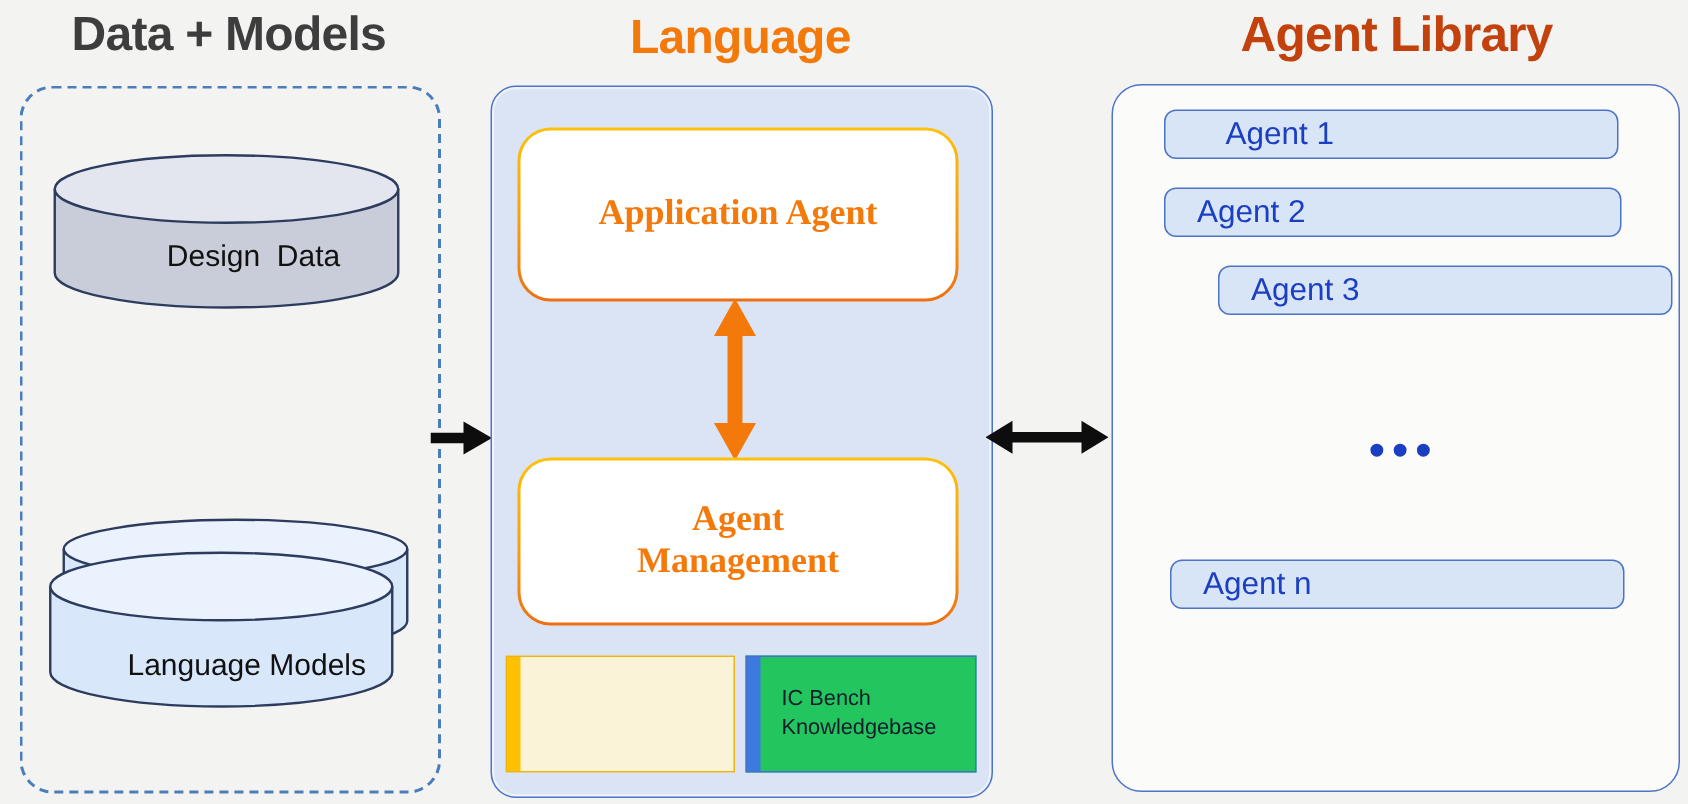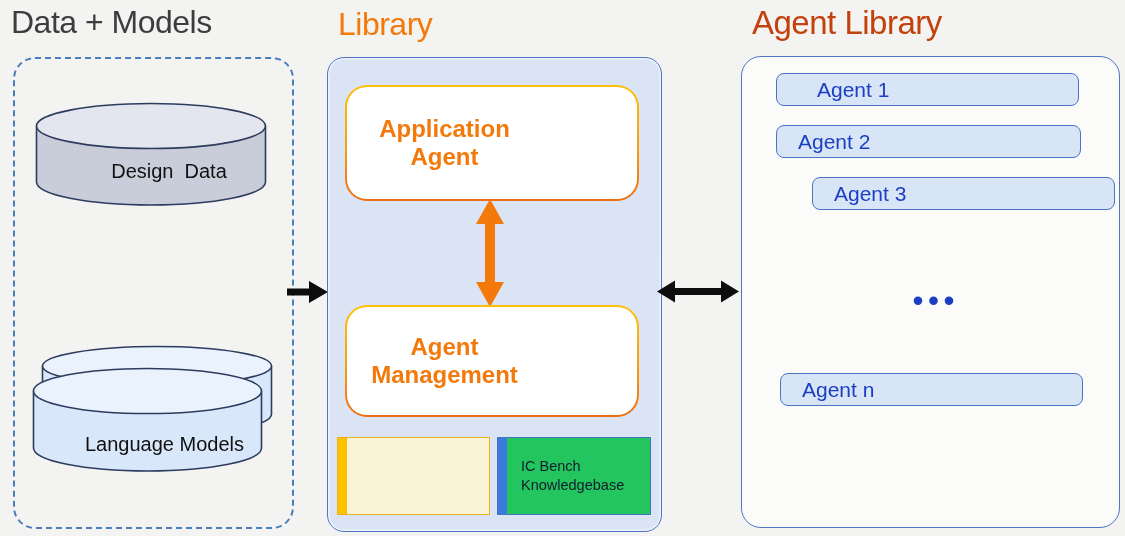--- a/index.html
+++ b/index.html
@@ -5,21 +5,21 @@
   html,body{margin:0;padding:0;}
   body{
     font-family:"Liberation Sans","DejaVu Sans",sans-serif;
     background:#f3f3f1;
   }
   .canvas{
     position:relative;width:1125px;height:536px;
     background:#f3f3f1;overflow:hidden;
   }
   
-  .col-title{position:absolute;font-weight:400;line-height:1.1;letter-spacing:-0.5px;padding-left:11px;}
+  .col-title{position:absolute;text-align:center;font-weight:700;line-height:1.1;letter-spacing:-0.5px;}
   .t-data{left:0;top:5px;width:305px;font-size:32px;color:#3d3d3d;}
   .t-solution{left:327px;top:7px;width:333px;font-size:32px;color:#F4790B;}
   .t-library{left:741px;top:5px;width:380px;font-size:33px;color:#c2410c;}
 
   
   .panel-dashed{
     position:absolute;left:13px;top:57px;width:277px;height:468px;
     border:2px dashed #4a7ebb;border-radius:22px;background:transparent;
   }
   .cyl{position:absolute;}
@@ -40,21 +40,21 @@
     position:absolute;left:327px;top:57px;width:333px;height:473px;
     background:#dae4f4;border:1.5px solid #4f74c8;border-radius:17px;
     box-shadow:inset 0 0 0 1.5px #eef3fb;
   }
   .agent-gradbox{
     position:absolute;border-radius:22px;padding:2px;
     background:linear-gradient(180deg,#FFC10A 0%,#F79A0D 60%,#EE6F12 100%);
   }
   .agent-gradbox .inner{
     width:100%;height:100%;background:#fff;border-radius:20px;
-    display:flex;align-items:center;box-sizing:border-box;
+    display:flex;align-items:center;justify-content:center;box-sizing:border-box;font-family:Liberation Serif, serif;
   }
   .agent-gradbox .inner span{
     display:inline-block;max-width:195px;text-align:center;
     color:#F4790B;font-weight:700;font-size:24px;line-height:1.15;
   }
   .box-app{left:345px;top:85px;width:290px;height:112px;}
   .box-mgmt{left:345px;top:305px;width:290px;height:108px;}
   .v-arrow{position:absolute;left:473px;top:199px;width:34px;height:108px;}
 
   .kb{
@@ -96,21 +96,21 @@
     text-align:center;line-height:30px;color:#1C3FC2;
     font-size:30px;font-weight:700;letter-spacing:5px;
   }
 </style>
 </head>
 <body>
 
 <div class="canvas">
 
   <div class="col-title t-data">Data + Models</div>
-  <div class="col-title t-solution">Library</div>
+  <div class="col-title t-solution">Language</div>
   <div class="col-title t-library">Agent Library</div>
 
   <div class="panel-dashed"></div>
 
   <div class="cyl cyl-design">
     <svg width="232" height="105" viewBox="0 0 232 105">
       <path d="M 1.5 24 L 1.5 80 A 114.5 23 0 0 0 230.5 80 L 230.5 24" fill="#c8cdd9" stroke="#2d3c5e" stroke-width="1.6"></path>
       <ellipse cx="116" cy="24" rx="114.5" ry="22.5" fill="#e3e6ee" stroke="#2d3c5e" stroke-width="1.6"></ellipse>
     </svg>
     <div class="cyl-label">Design  Data</div>

